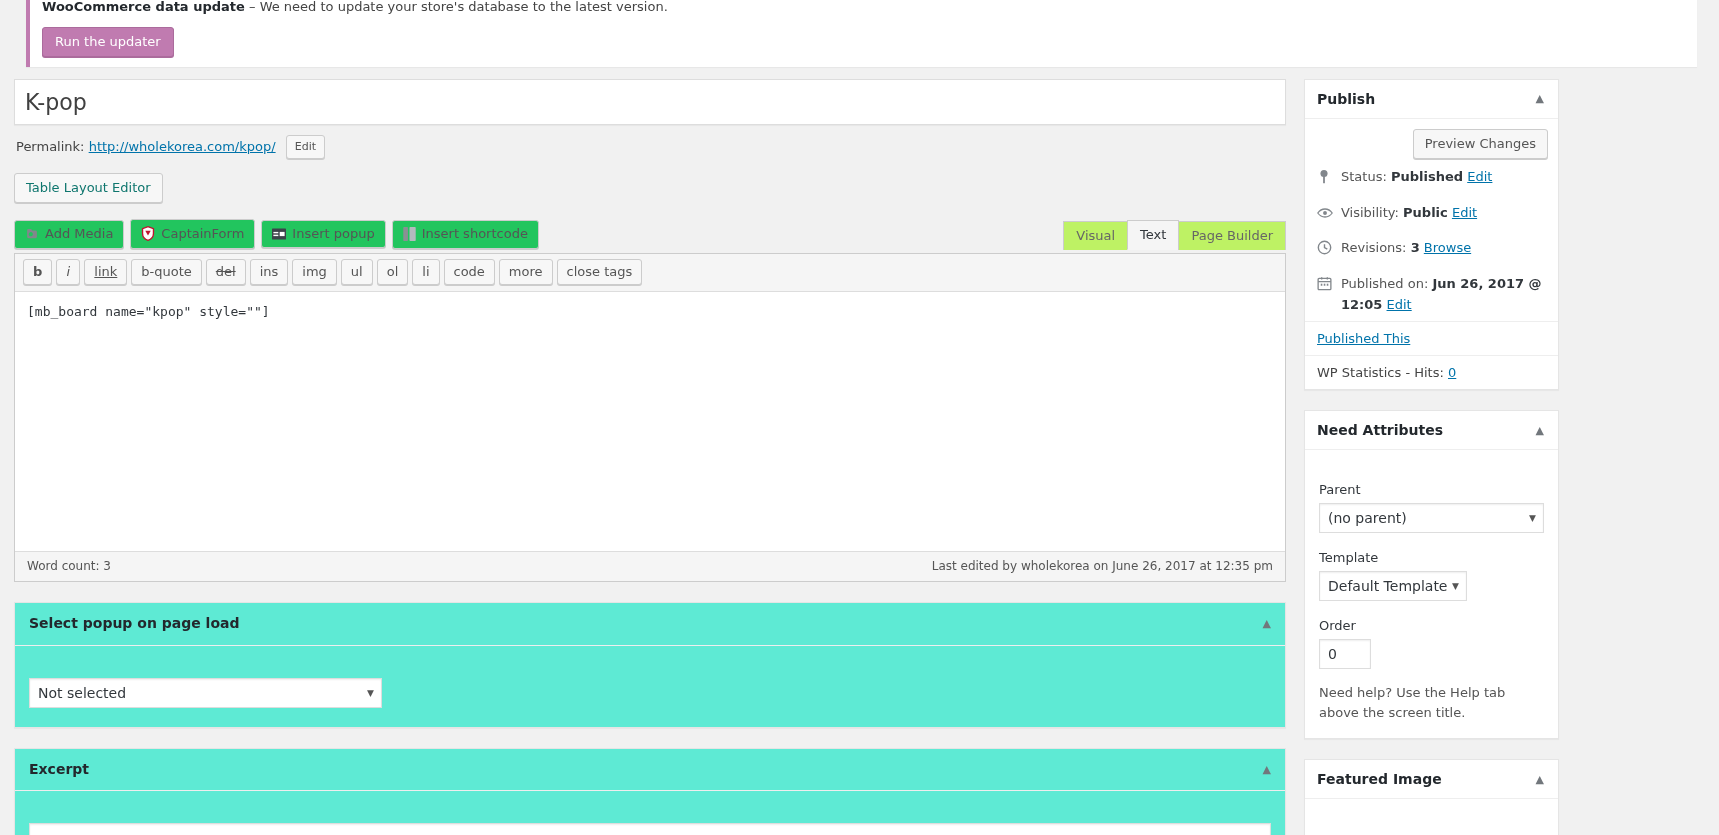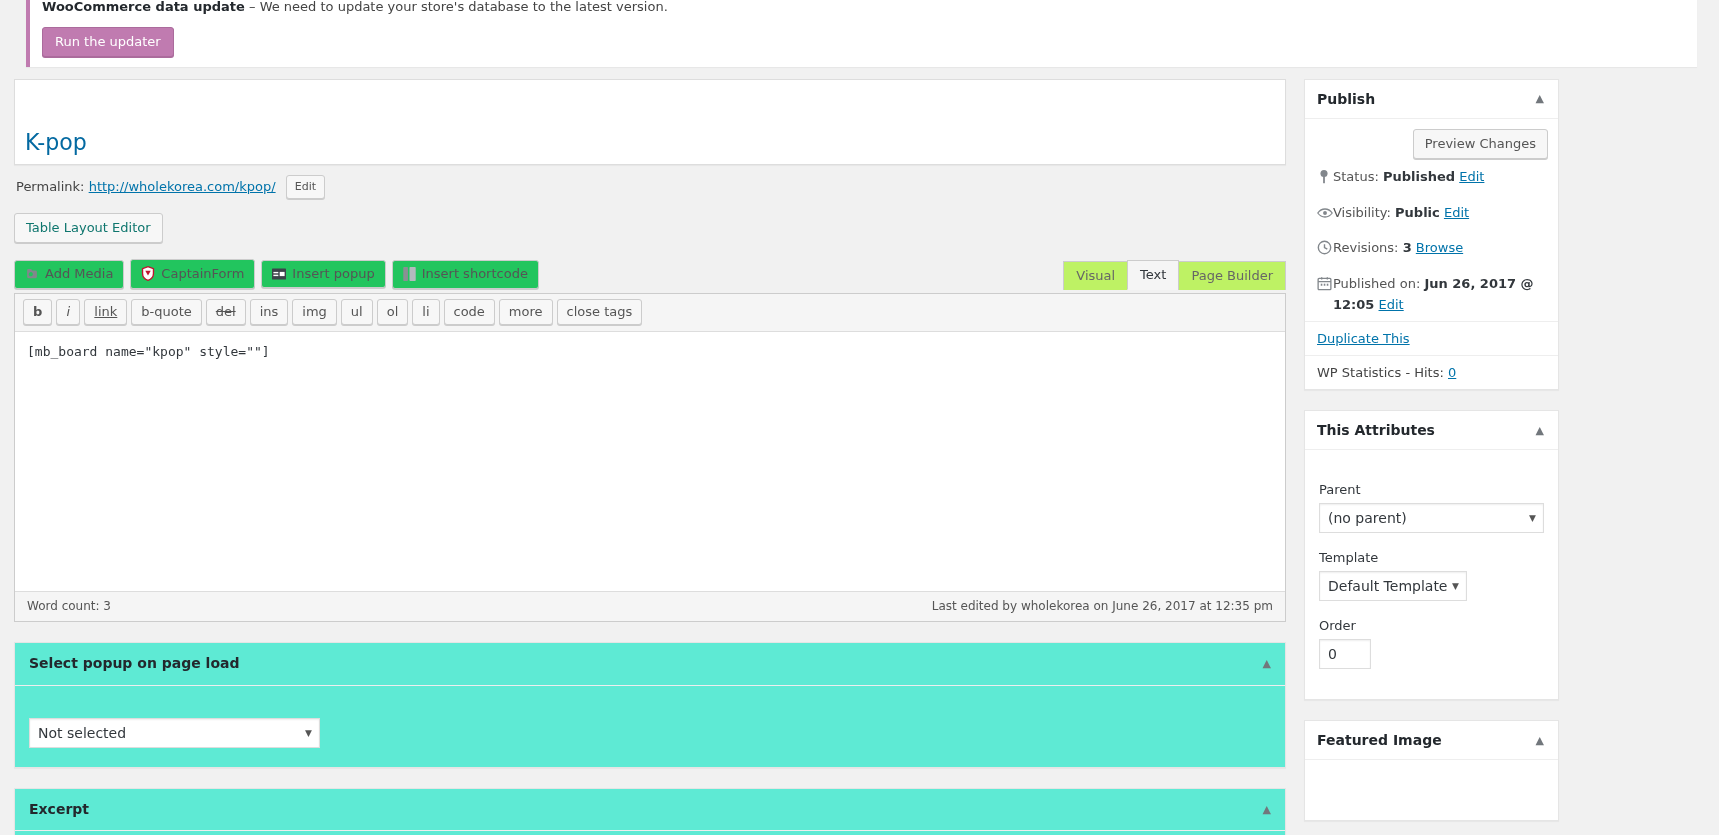--- a/index.html
+++ b/index.html
@@ -65,23 +65,22 @@
   }
   .title-input {
     width: 100%;
     border: 0;
     outline: 0;
     font-family: "DejaVu Sans", "Liberation Sans", sans-serif;
     font-size: 1.7em;
     font-weight: 400;
     line-height: 100%;
     padding: 6px 2px;
-    color: #0369a1;
+    color: #404040;
     background: transparent;
-    margin-top: 40px;
   }
   .permalink-row {
     margin: 10px 0 0 2px;
     font-size: 13px;
     color: #444;
     line-height: 24px;
   }
   .permalink-row a.plink {
     color: #0073aa;
     text-decoration: underline;
@@ -326,21 +325,21 @@
     font-size: 13px;
     line-height: 1;
     padding: 7px 11px 8px;
     cursor: pointer;
     box-shadow: 0 1px 0 #ccc;
   }
   .misc-pub {
     padding: 6px 12px 6px 12px;
     display: flex;
     align-items: flex-start;
-    gap: 0;
+    gap: 8px;
     font-size: 13px;
     color: #555;
     line-height: 1.6;
   }
   .misc-pub .ic { width: 16px; flex: 0 0 16px; padding-top: 2px; color: #82878c; }
   .misc-pub b { font-weight: 700; color: #32373c; }
   .misc-pub a { color: #0073aa; text-decoration: underline; }
   .pub-extra {
     border-top: 1px solid #eee;
     padding: 9px 12px;
@@ -488,21 +487,21 @@
       </div>
     </div>
 
     
     <div class="postbox">
       <h2 class="hndl">
         <span>Select popup on page load</span>
         <span class="toggle-ind">▲</span>
       </h2>
       <div class="inside">
-        <div class="select-fake" style="width:291px">
+        <div class="select-fake" style="width:353px">
           <div class="val">Not selected</div>
           <span class="caret">▼</span>
         </div>
       </div>
     </div>
 
     
     <div class="postbox">
       <h2 class="hndl">
         <span>Excerpt</span>
@@ -579,33 +578,33 @@
           </svg>
         </span>
         <span>
           <span>Published on:</span>
           <b>Jun 26, 2017 @ 12:05</b>
           <a>Edit</a>
         </span>
       </div>
 
       <div class="pub-extra">
-        <a>Duplicate This</a>
+        <a>Published This</a>
       </div>
 
       <div class="pub-extra" style="border-top:1px solid #eee">
         <span>WP Statistics - Hits:</span>
         <a>0</a>
       </div>
 
     </div>
 
     <div class="side-box">
       <h2 class="hndl">
-        <span>This Attributes</span>
+        <span>Need Attributes</span>
         <span class="toggle-ind">▲</span>
       </h2>
       <div class="inside">
 
         <div class="field-group">
           <label class="field-label">Parent</label>
           <div class="select-fake" style="width:100%">
             <div class="val">(no parent)</div>
             <span class="caret">▼</span>
           </div>
@@ -617,20 +616,21 @@
             <div class="val">Default Template</div>
             <span class="caret">▼</span>
           </div>
         </div>
 
         <div class="field-group">
           <label class="field-label">Order</label>
           <input class="wp-number" type="text" style="width: 52px;" value="0">
         </div>
 
+        <p class="help-text">Need help? Use the Help tab above the screen title.</p>
       </div>
     </div>
 
     <div class="side-box">
       <h2 class="hndl">
         <span>Featured Image</span>
         <span class="toggle-ind">▲</span>
       </h2>
       <div class="inside" style="height:40px"></div>
     </div>

